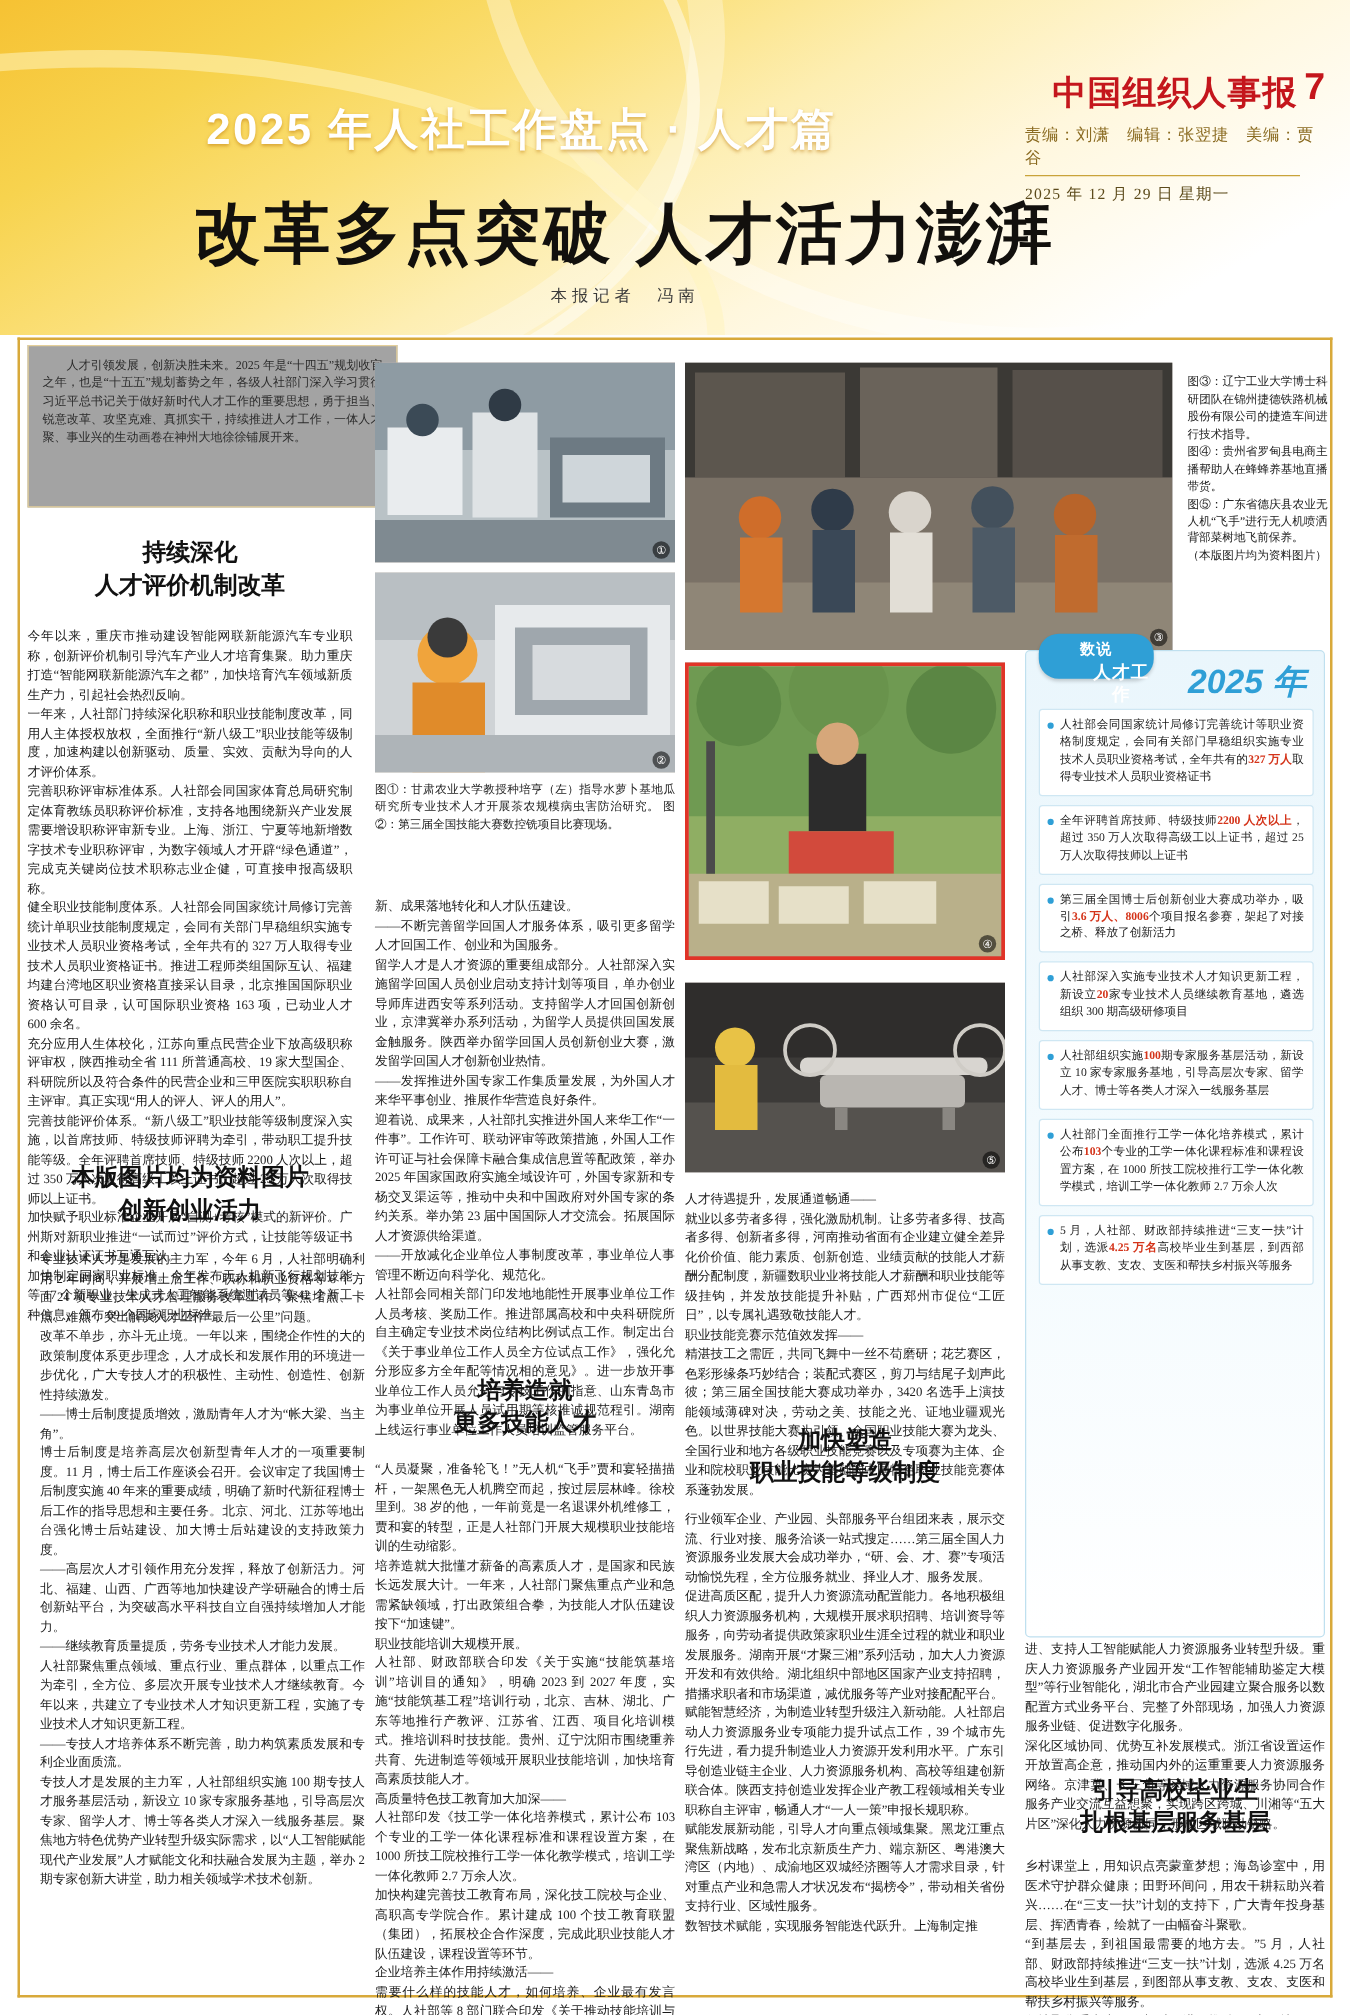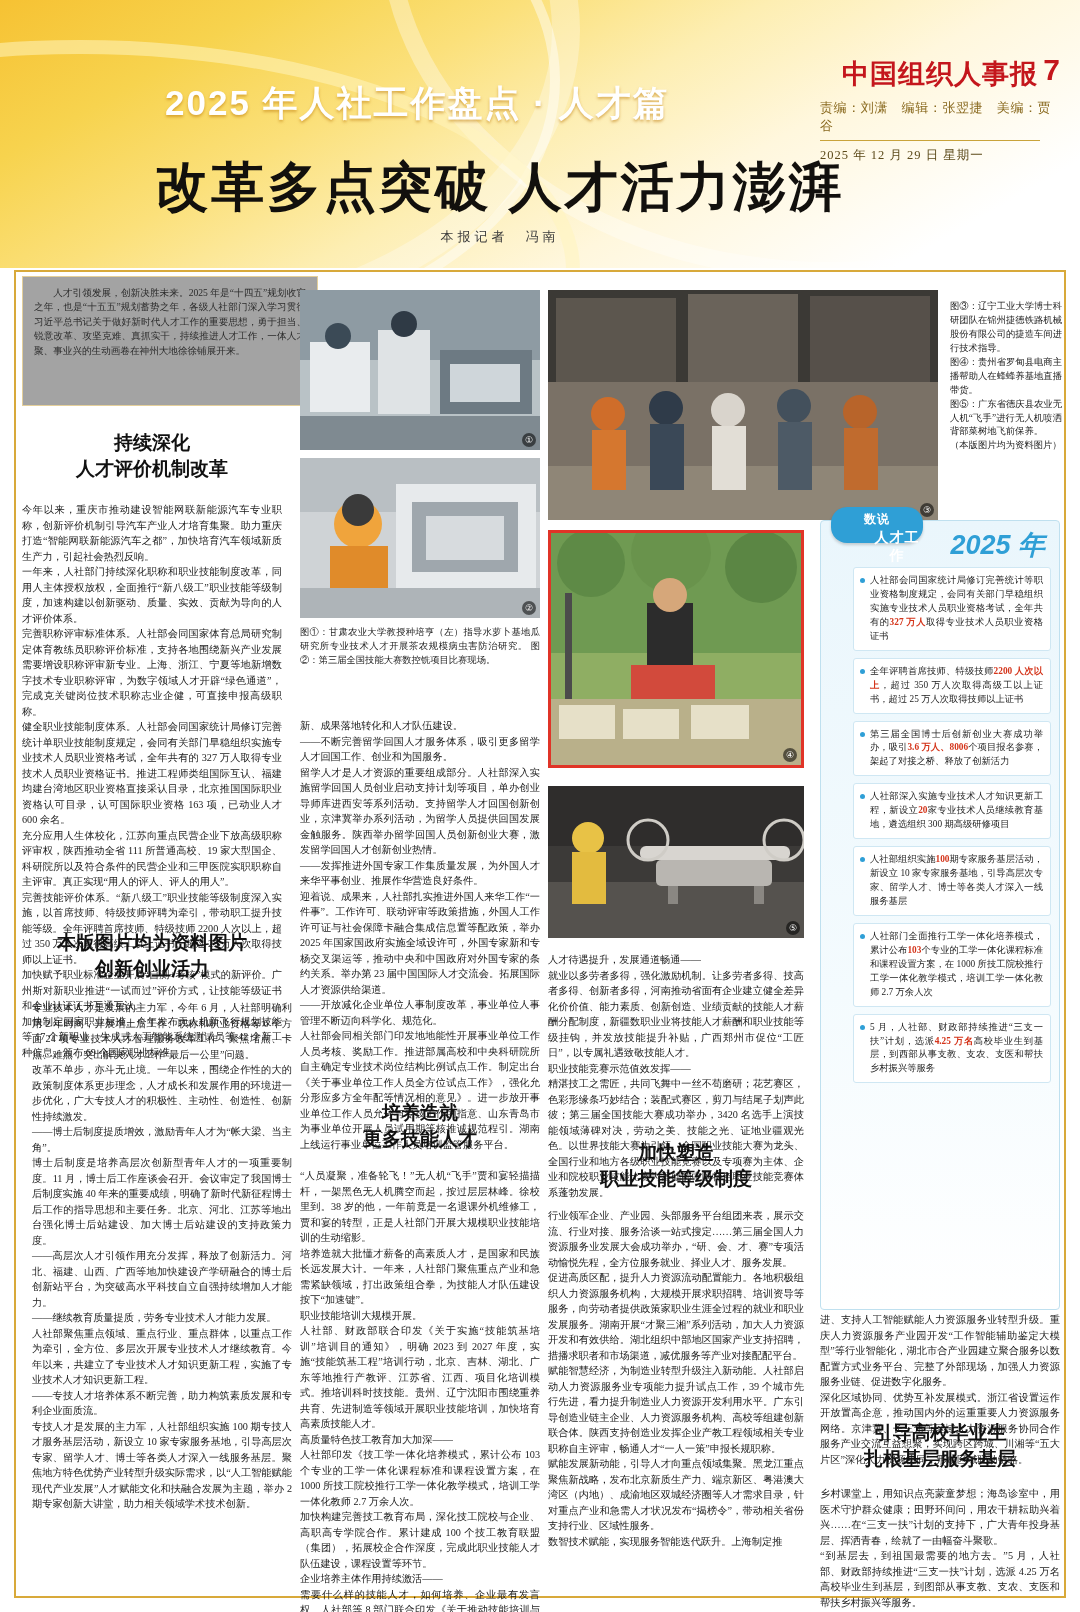--- a/index.html
+++ b/index.html
@@ -107,21 +107,21 @@
   .db-badge .l2 { font-size:14px; margin-top:1px; letter-spacing:1px;padding-left:40px;}
   .db-year {
     position:absolute; right:14px; top:6px;
     font-family:"Liberation Sans", sans-serif; font-style:italic;
     font-size:27px; font-weight:bold; color:#2f9fd6;
   }
   .db-list { position:absolute; left:10px; top:46px; width:220px; }
   .db-item {
     position:relative; background:#fff; border:1px solid #cfe7f3;
     border-radius:3px; margin-bottom:7px; padding:6px 7px 6px 16px;
-    font-size:9.3px; line-height:1.5; color:#1d1d1d; text-align:justify;margin-left:22px;
+    font-size:9.3px; line-height:1.5; color:#1d1d1d; text-align:justify;
   }
   .db-item::before {
     content:""; position:absolute; left:6px; top:10px;
     width:5px; height:5px; border-radius:50%; background:#2f9fd6;
   }
   .db-item .hl { color:#d4341a; font-weight:bold; }
 
   
   .redframe { border:3px solid #e03427; }
 </style>

